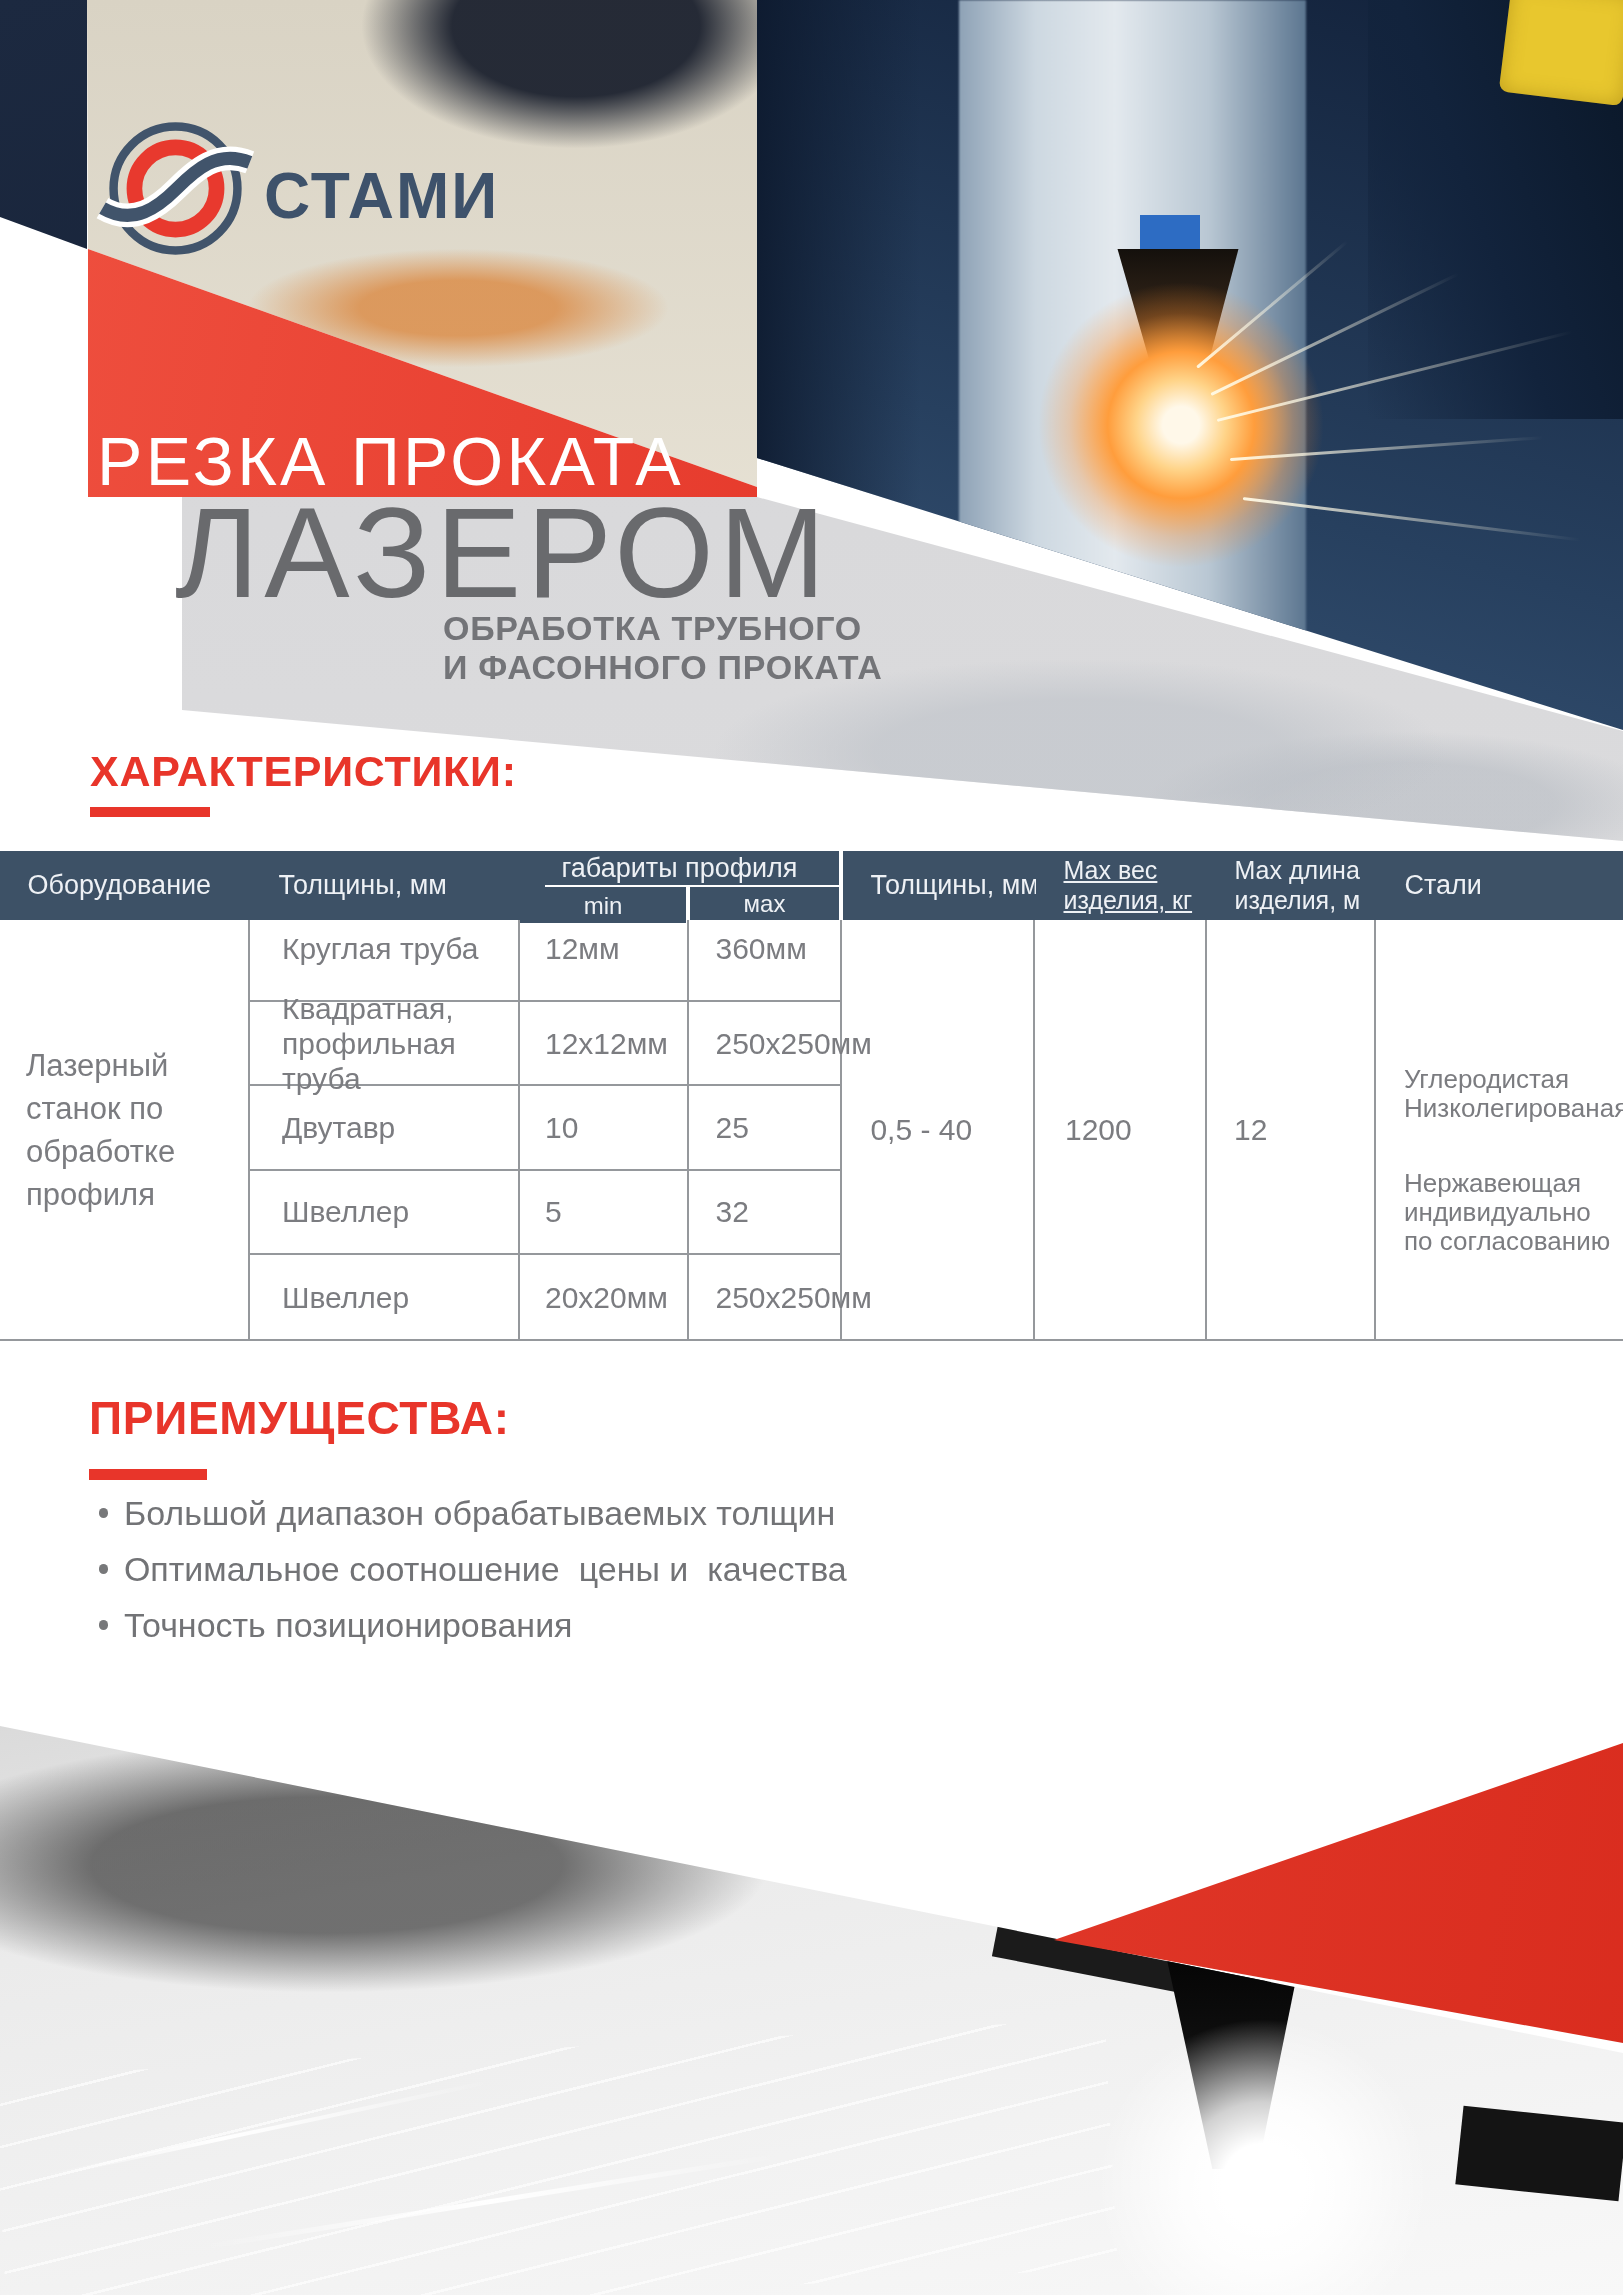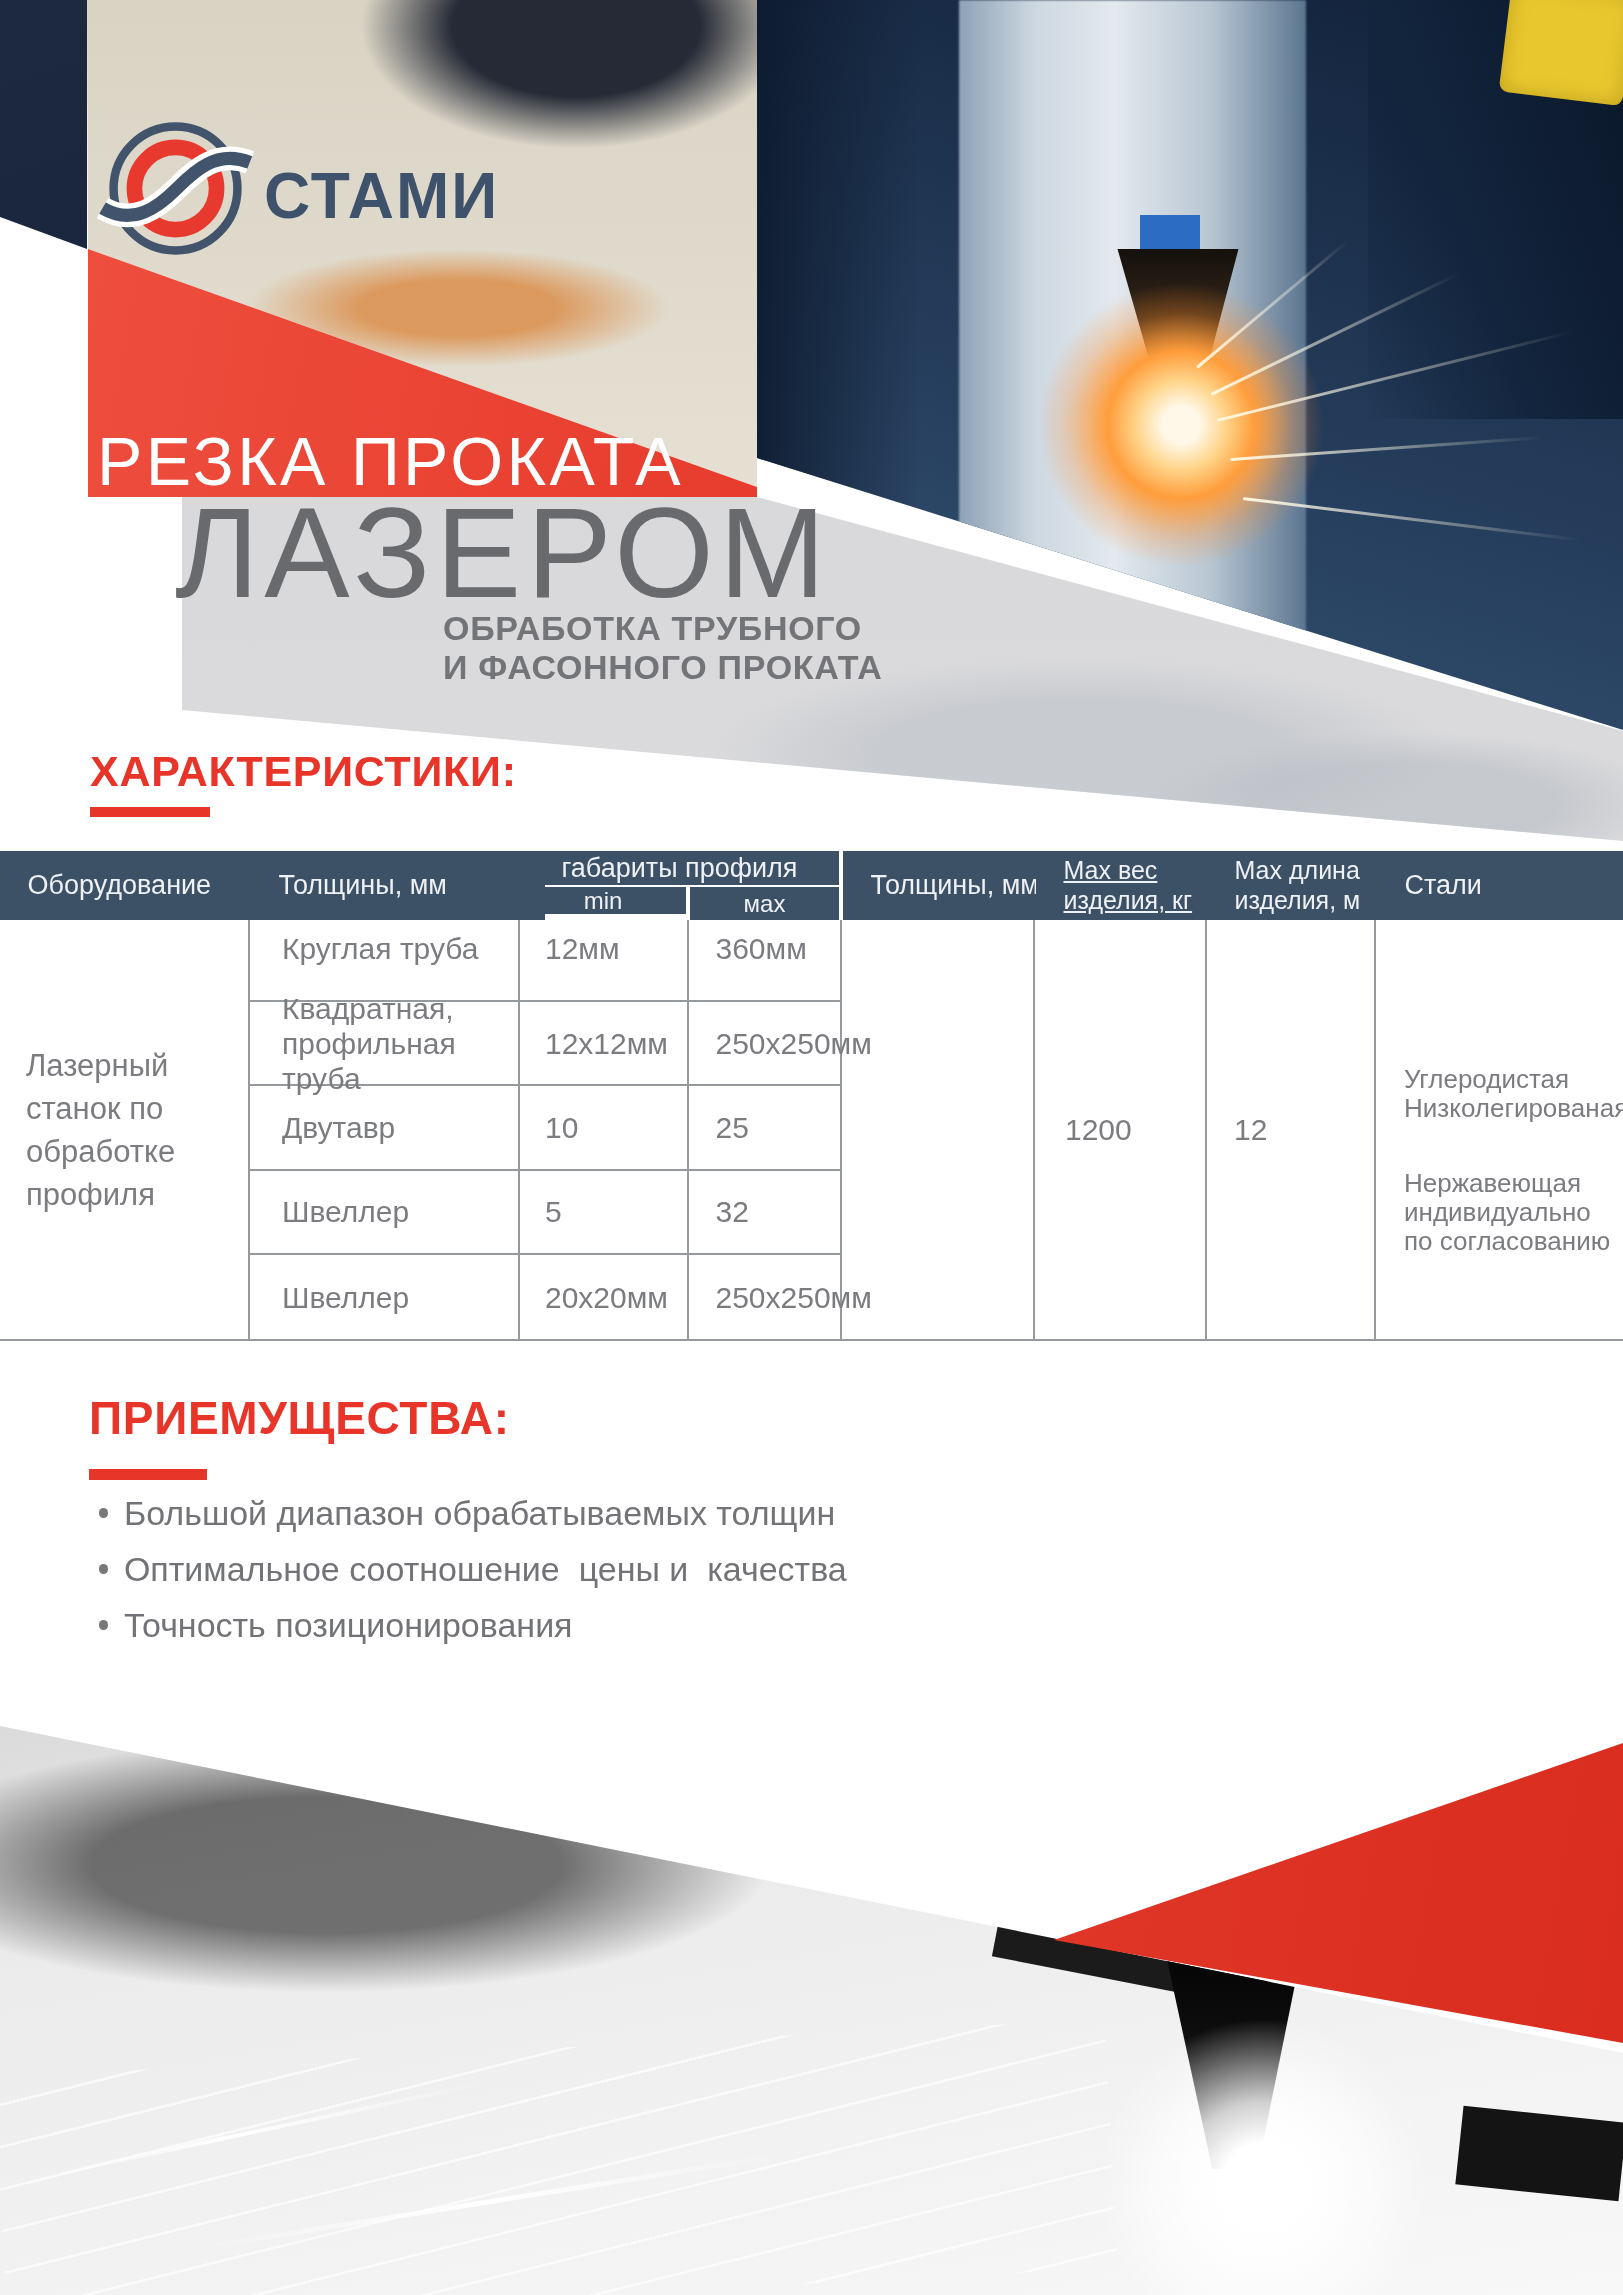--- a/index.html
+++ b/index.html
@@ -73,21 +73,21 @@
   .sec2-bar{left:89px;top:1469px;width:118px;height:10.5px;background:#e8352a;}
 
   
   .th{background:#3d5166;color:#eef1f5;font-size:27px;line-height:31px;display:flex;align-items:center;}
   .th-pad{padding-left:27.5px;}
   .th-center{justify-content:center;}
   .th-pre{white-space:pre-line;}
   .cell-obor{left:0;top:851px;width:247px;height:69px;}
   .cell-tol{left:251px;top:851px;width:266px;height:69px;}
   .cell-gab{left:520px;top:851px;width:319px;height:34px;}
-  .cell-min{left:520px;top:887px;width:166px;height:27px;font-size:24px;}
+  .cell-min{left:520px;top:887px;width:166px;height:36px;font-size:24px;}
   .cell-max{left:690px;top:887px;width:149px;height:33px;font-size:24px;}
   .cell-tol2{left:843px;top:851px;width:189px;height:69px;}
   .cell-mweight{left:1036px;top:851px;width:168px;height:69px;font-size:25px;line-height:29.4px;text-decoration:underline;}
   .cell-mlength{left:1207px;top:851px;width:166px;height:69px;font-size:25px;line-height:29.4px;}
   .cell-steel{left:1377px;top:851px;width:247px;height:69px;}
 
   .vline{width:2px;background:#95989c;top:920px;height:419px;}
   .v1{left:248px;} .v2{left:518px;} .v3{left:687px;} .v4{left:840px;}
   .v5{left:1033px;} .v6{left:1205px;} .v7{left:1374px;}
   .hline{height:2px;background:#95989c;left:249px;width:592px;}
@@ -222,20 +222,21 @@
   <div class="abs td maxbox r3">25</div>
 
   <div class="abs td rowbox r4">Швеллер</div>
   <div class="abs td minbox r4">5</div>
   <div class="abs td maxbox r4">32</div>
 
   <div class="abs td rowbox r5">Швеллер</div>
   <div class="abs td minbox r5">20x20мм</div>
   <div class="abs td maxbox r5">250x250мм</div>
 
+  <div class="abs td mergebox m-th">0,5 - 40</div>
   <div class="abs td mergebox m-w">1200</div>
   <div class="abs td mergebox m-l">12</div>
   <div class="abs steelbox">
     <div>Углеродистая
 Низколегированая</div>
     <div class="steel2">Нержавеющая
 индивидуально
 по согласованию</div>
   </div>
 

